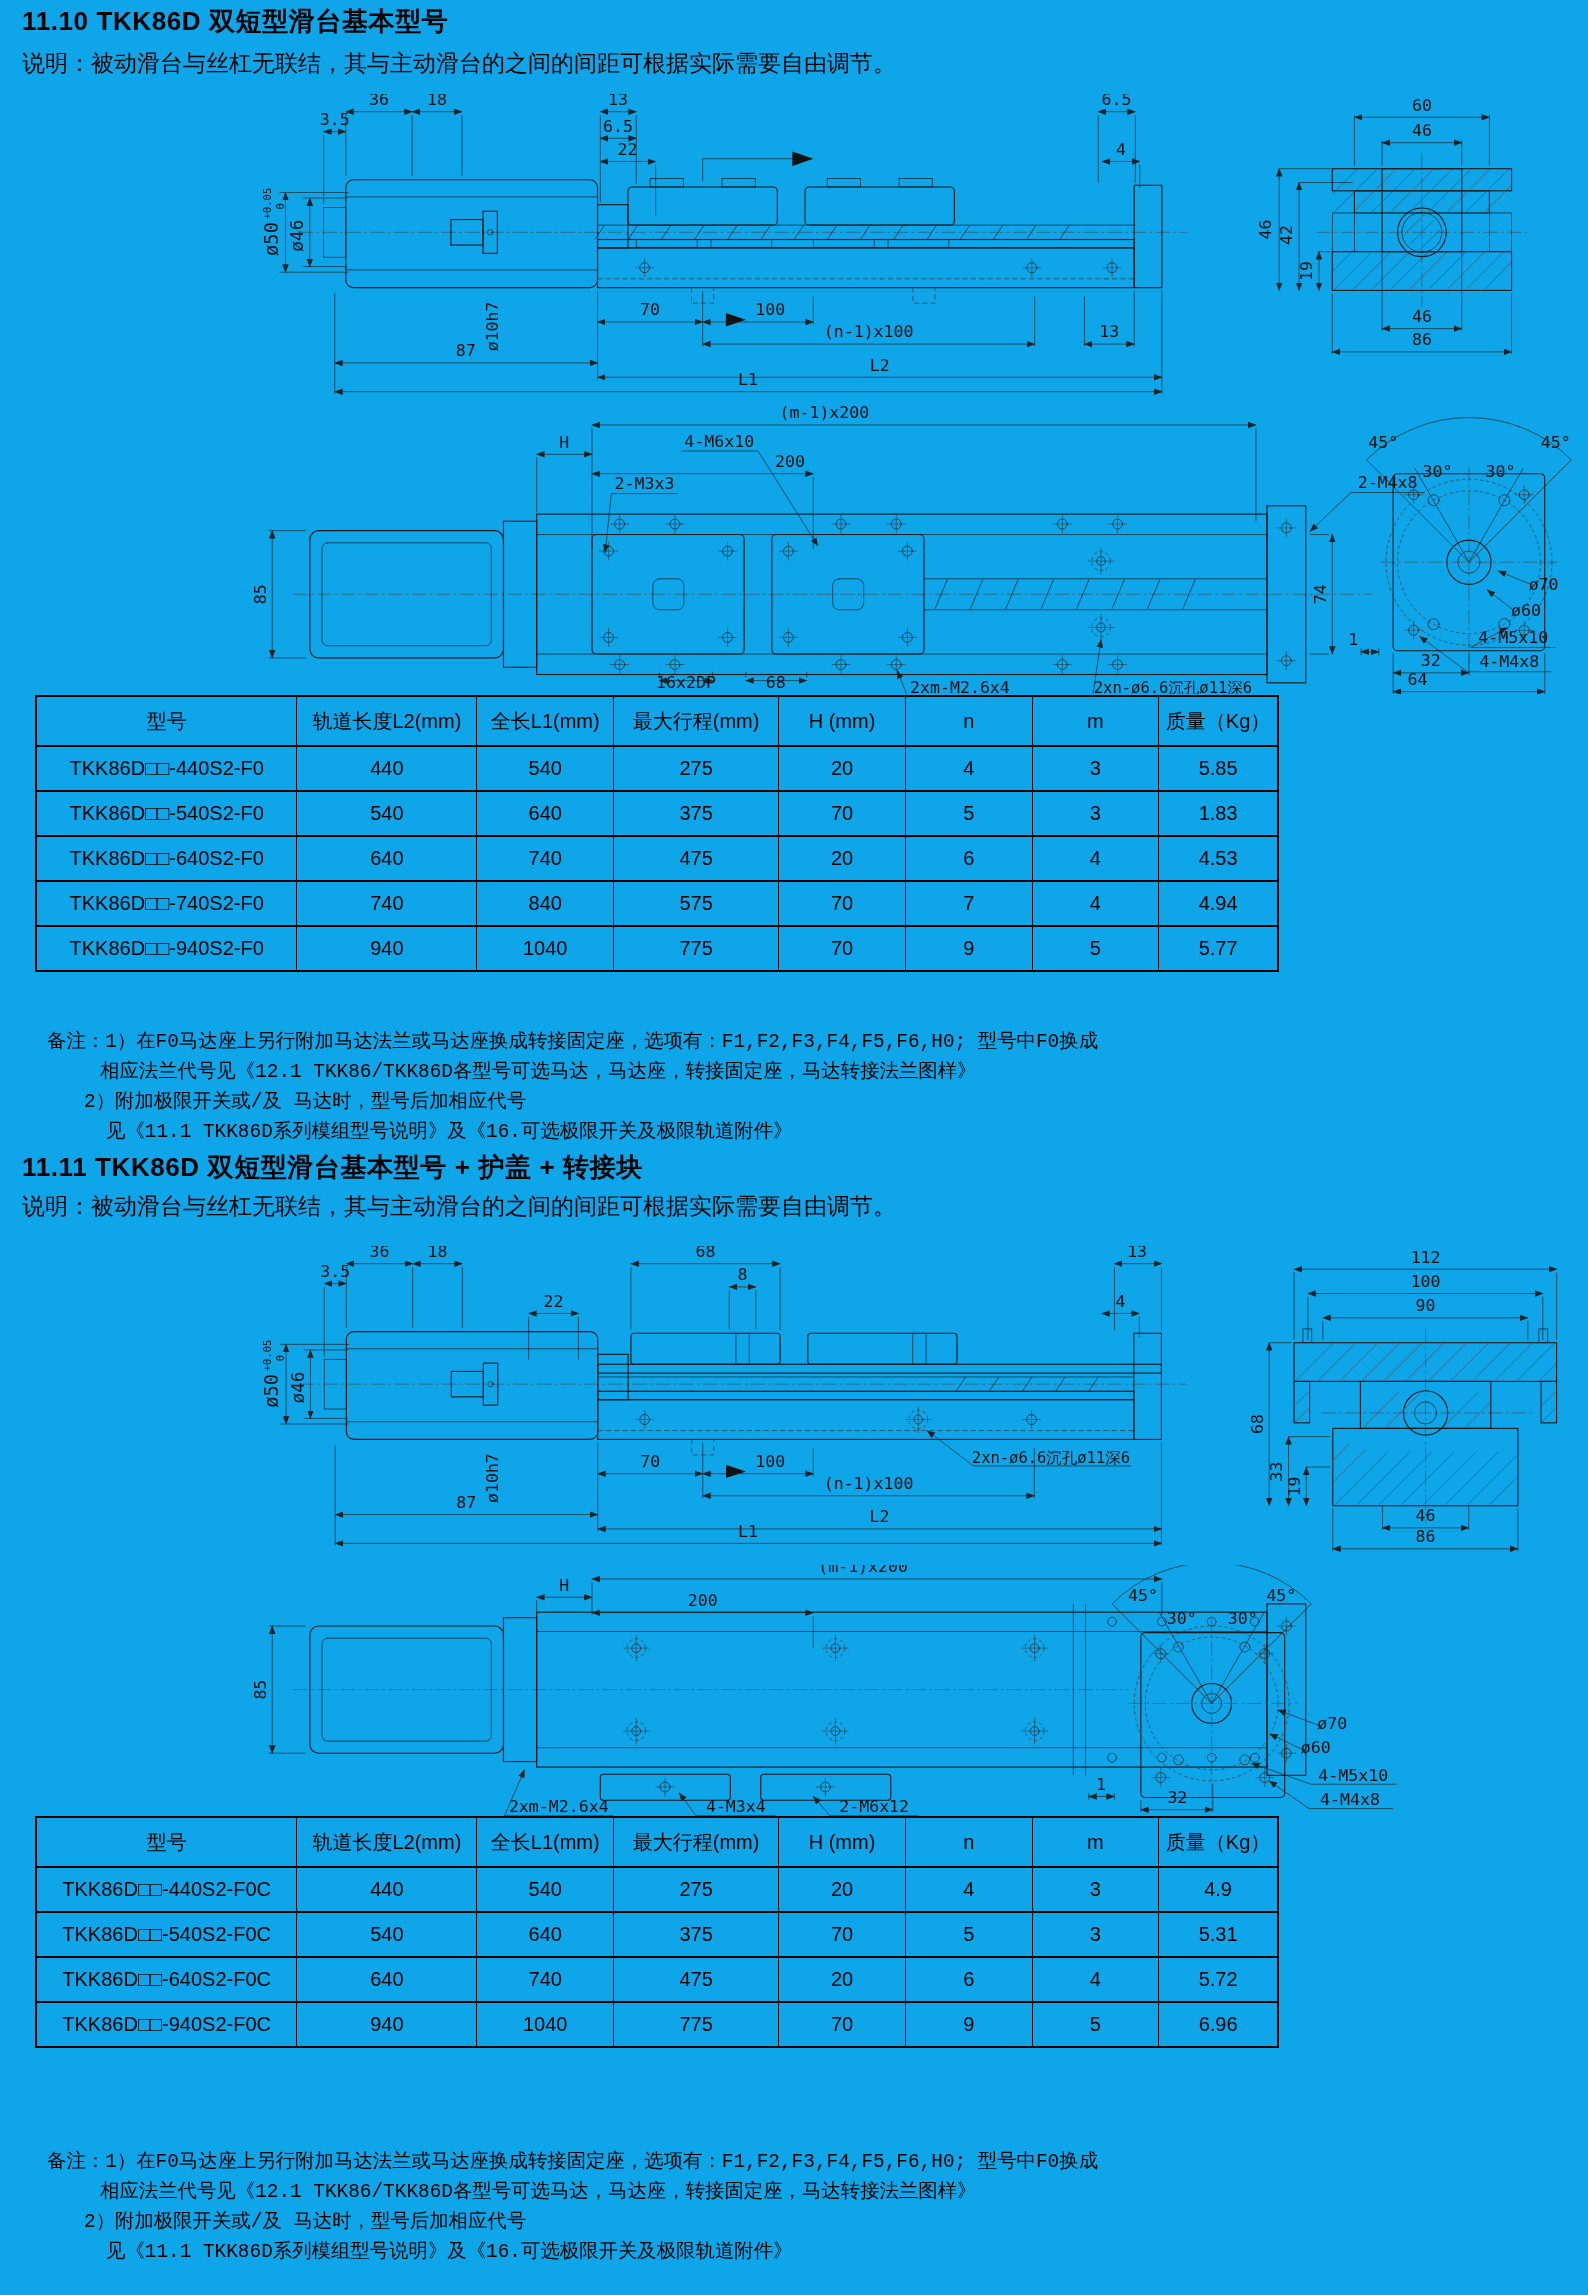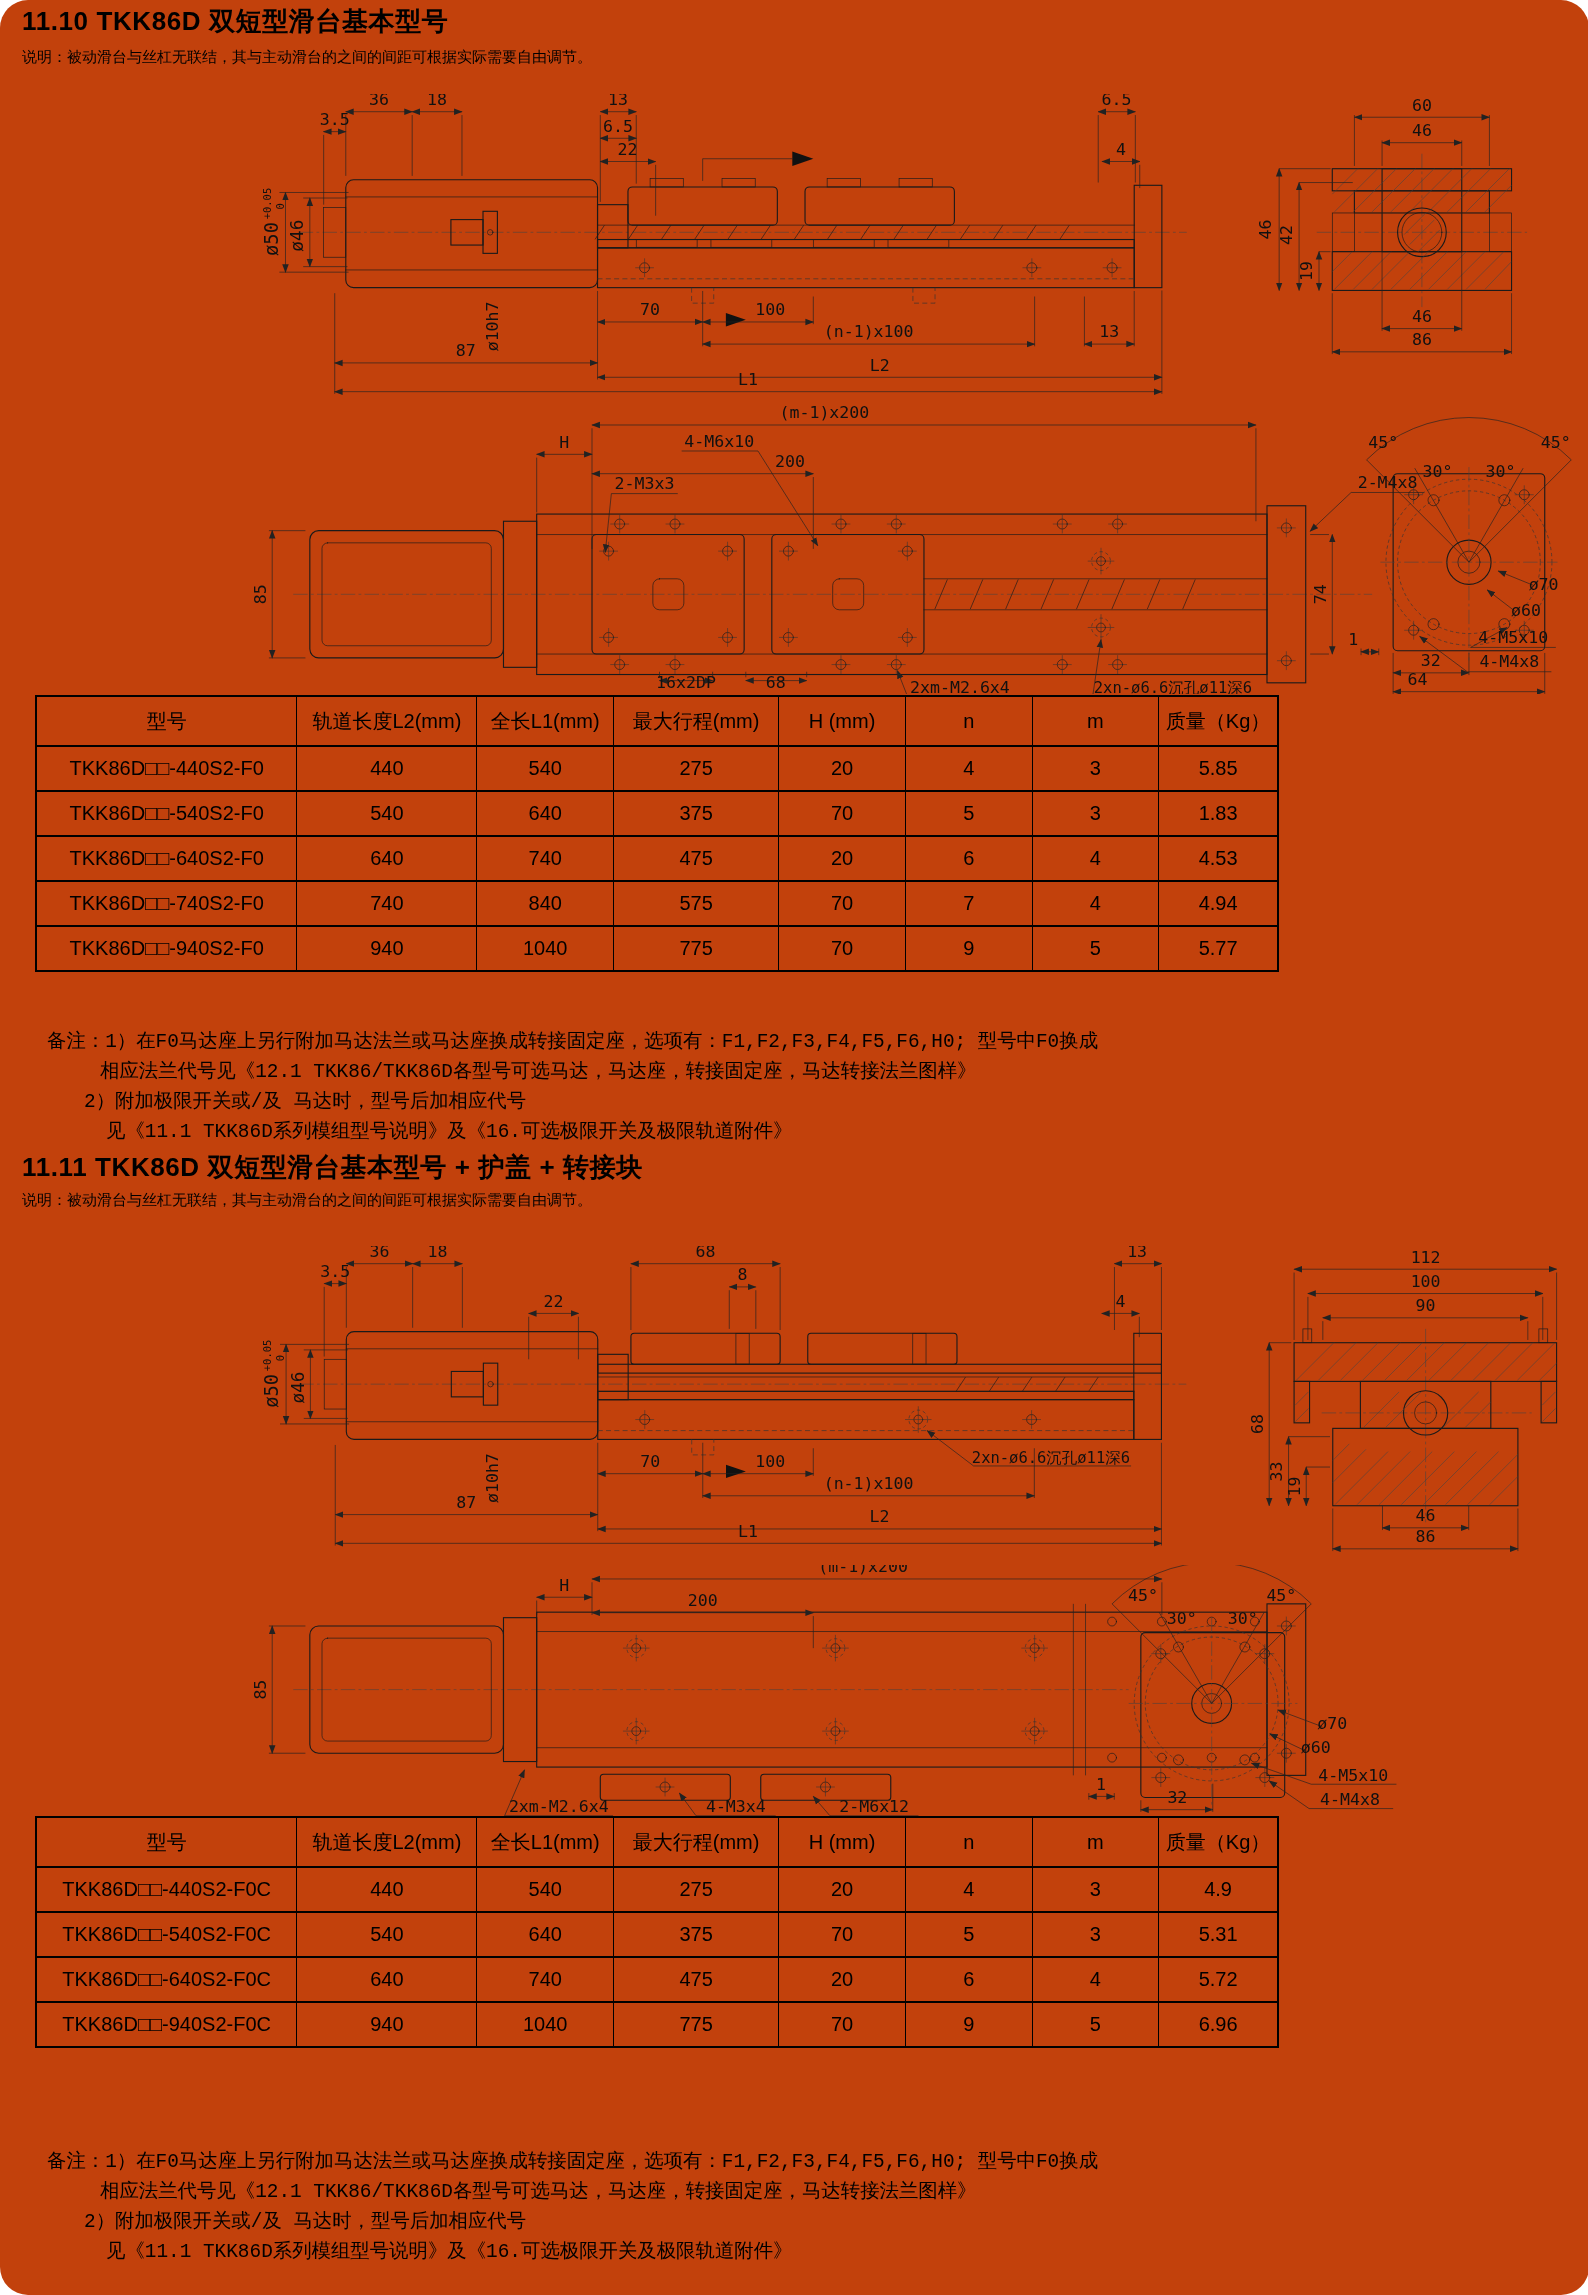--- a/index.html
+++ b/index.html
@@ -1,19 +1,19 @@
 <!DOCTYPE html>
 <html style="font-size:8.9px"><head>
 <meta charset="utf-8">
 <style>
   html,body{margin:0;padding:0;background:#fff;}
-  #page{position:relative;width:1589px;height:2295px;background:#c2410c;color:#000;
-        font-family:"Liberation Sans","DejaVu Sans",sans-serif;overflow:hidden;border-radius:28px;}
+  #page{position:relative;width:1589px;height:2295px;background:#0ea5e9;color:#000;
+        font-family:"Liberation Sans","DejaVu Sans",sans-serif;overflow:hidden;}
   .sec-title{position:absolute;left:22px;font-size:26px;font-weight:bold;letter-spacing:0.6px;white-space:nowrap;}
-  .sec-desc{position:absolute;left:22px;font-size:15px;font-family:"Liberation Serif","DejaVu Serif",serif;white-space:nowrap;}
+  .sec-desc{position:absolute;left:22px;font-size:23px;font-family:"Liberation Serif","DejaVu Serif",serif;white-space:nowrap;}
   .drawing{position:absolute;left:0;}
   
   .ln{stroke:#1a1a1a;stroke-width:2;fill:none;stroke-linecap:square;}
   .th{stroke-width:1.2;}
   .cl{stroke:#444;stroke-width:1;fill:none;stroke-dasharray:26 6 5 6;}
   .hd{stroke:#333;stroke-width:1.2;fill:none;stroke-dasharray:9 6;}
   .hd2{stroke:#333;stroke-width:1.2;fill:none;stroke-dasharray:6 5;}
   .dl{stroke:#222;stroke-width:1.2;fill:none;}
   .dml{stroke:#222;stroke-width:1.2;fill:none;}
   .ldr{stroke:#222;stroke-width:1.2;fill:none;}

